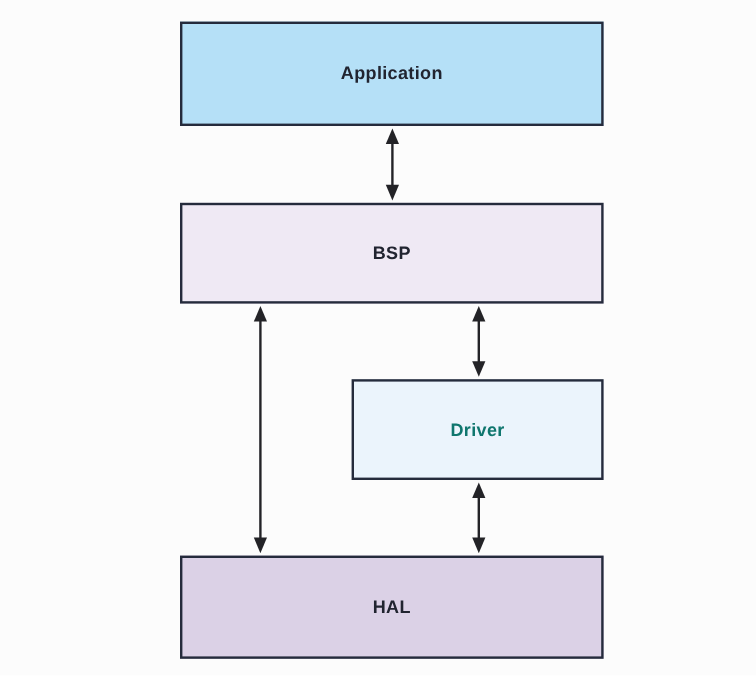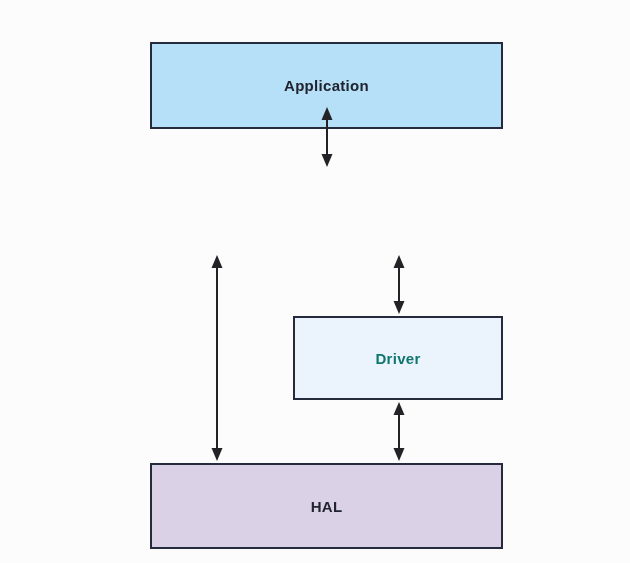--- a/index.html
+++ b/index.html
@@ -21,40 +21,43 @@
     display: flex;
     align-items: center;
     justify-content: center;
   }
   .node .label {
     font-size: 15px;
     font-weight: 700;
     letter-spacing: 0.3px;
     color: #212430;
   }
-  .node-application { left: 150px; top: 18px;  width: 353px; height: 87px; margin-top: 24px; }
+  .node-application { left: 150px; top: 18px;  width: 353px; height: 87px; }
   .node-bsp         { left: 150px; top: 169px; width: 353px; height: 84px; }
   .node-driver      { left: 293px; top: 316px; width: 210px; height: 84px; }
   .node-hal         { left: 150px; top: 463px; width: 353px; height: 86px; }
   .edges {
     position: absolute;
     left: 0; top: 0;
     width: 630px; height: 563px;
     pointer-events: none;
   }
 </style>
 </head>
 <body>
 
 <div class="canvas" style="background-color: rgb(252, 252, 252);">
 
   <div class="node node-application" style="background-color: rgb(181, 224, 247); border-color: rgb(37, 43, 60);">
     <span class="label" style="color: rgb(33, 36, 48);">Application</span>
   </div>
 
+  <div class="node node-bsp" style="background-color: rgb(239, 233, 244); border-color: rgb(37, 43, 60);">
+    <span class="label" style="color: rgb(33, 36, 48);">BSP</span>
+  </div>
 
   <div class="node node-driver" style="background-color: rgb(235, 244, 252); border-color: rgb(37, 43, 60);">
     <span class="label" style="color: #0f766e;">Driver</span>
   </div>
 
   <div class="node node-hal" style="background-color: rgb(219, 209, 230); border-color: rgb(37, 43, 60);">
     <span class="label" style="color: rgb(33, 36, 48);">HAL</span>
   </div>
 
   <svg class="edges" viewBox="0 0 630 563" style="color: rgb(35, 35, 39);">

